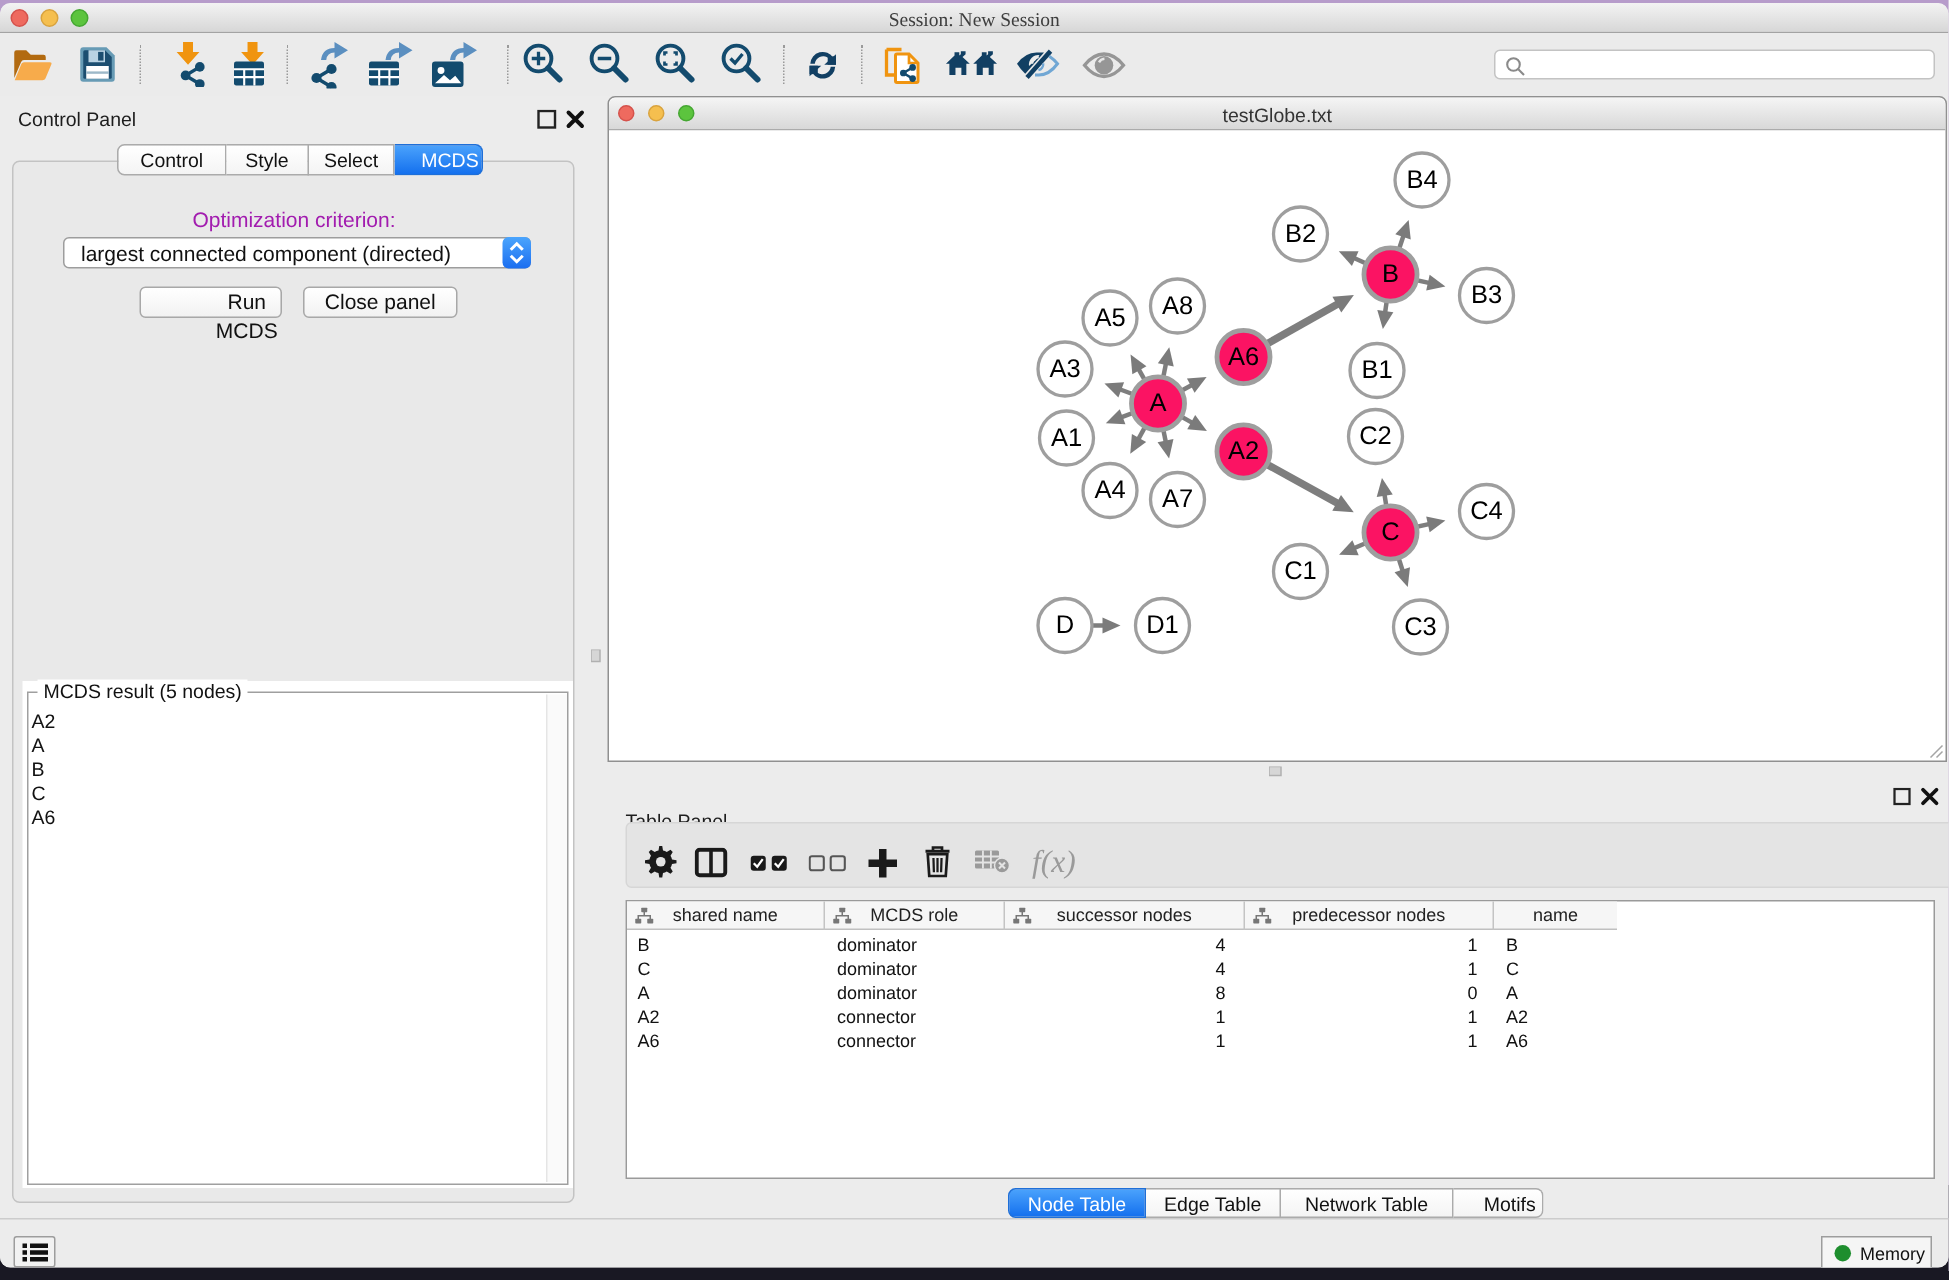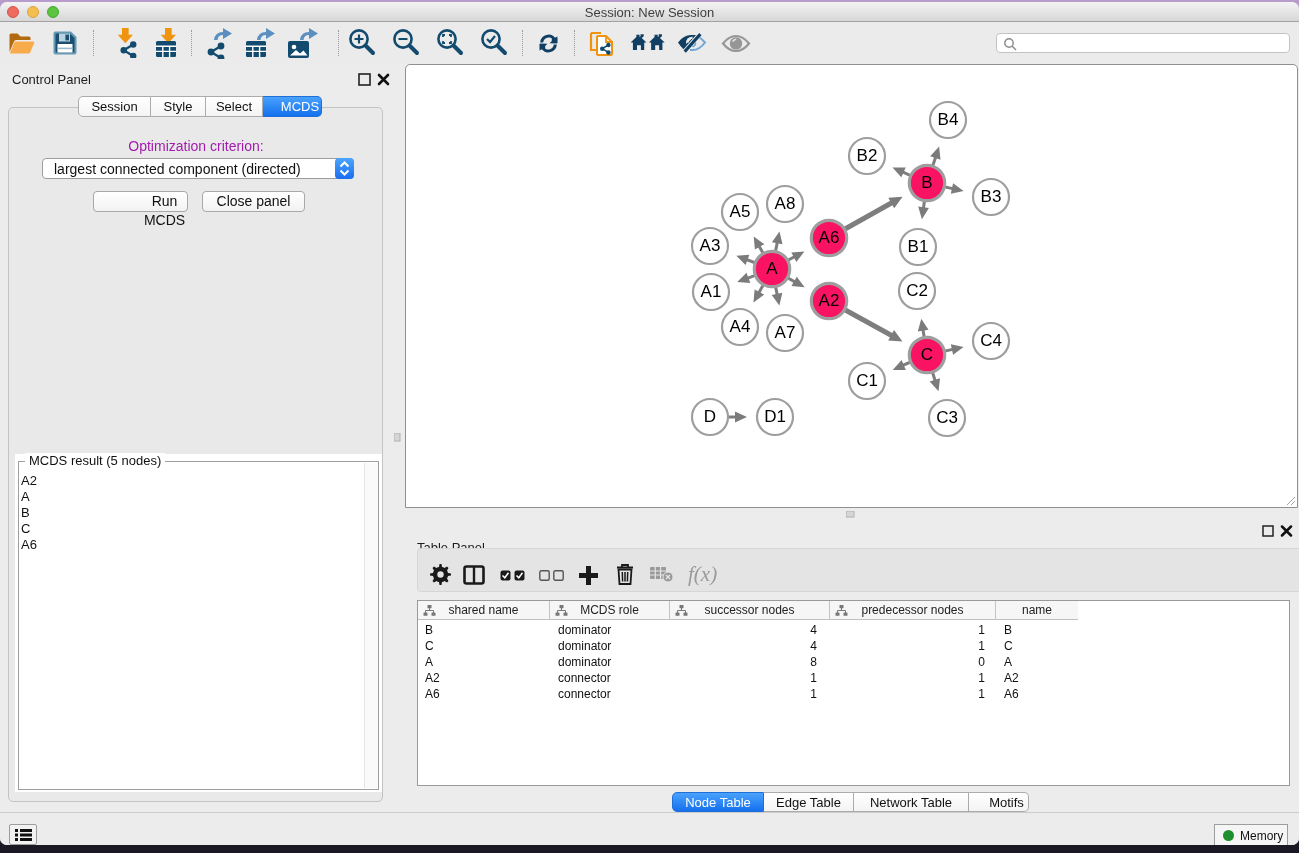--- a/index.html
+++ b/index.html
@@ -7,21 +7,21 @@
 body { font-family:"Liberation Sans", sans-serif; background:#b79ccb; }
 #app { position:absolute; left:0; top:0; width:1299px; height:853px; }
 #wallpaper-bottom { position:absolute; left:0; top:790px; width:1299px; height:63px; background:#191823; }
 #appwin { position:absolute; left:0; top:2px; width:1299px; height:843px; background:#ececec; border-radius:7px 7px 7px 7px; overflow:hidden; }
 
 #titlebar { position:absolute; left:0; top:0; width:1299px; height:20px; background:linear-gradient(#f3f3f3,#d7d7d7); border-bottom:1px solid #a3a3a3; border-radius:7px 7px 0 0; }
 .tl { position:absolute; top:4px; width:12px; height:12px; border-radius:50%; }
 #titlebar .t1 { left:7px;  background:#ee6a5f; border:1px solid #d5524c; }
 #titlebar .t2 { left:27px; background:#f5bf4f; border:1px solid #d9a33e; }
 #titlebar .t3 { left:47px; background:#5cc43e; border:1px solid #45a732; }
-#titlebar .title { position:absolute; left:0; right:0; top:3px; text-align:center; font-size:13px; color:#3e3e3e; }
+#titlebar .title { position:absolute; left:0; right:0; top:3px; text-align:center; font-size:13px; color:#3e3e3e;font-family:Liberation Serif, serif; }
 
 #toolbar { position:absolute; left:0; top:20px; width:1299px; height:42px; background:#ebebeb; }
 .sep { position:absolute; top:8px; height:26px; width:0; border-left:1px dotted #9a9a9a; }
 .tbico { position:absolute; top:7px; }
 #searchbox { position:absolute; left:996px; top:11px; width:294px; height:20px; background:#fff; border:1px solid #c3c3c3; border-radius:4px; }
 
 #cp { position:absolute; left:0; top:62px; width:392px; height:750px; background:#ececec; }
 #cp .hdr { position:absolute; left:12px; top:8px; font-size:13px; color:#1d1d1d; }
 .winbtns { position:absolute; }
 #cptabs { position:absolute; left:78px; top:32px; height:21px; display:flex; font-size:13px; }
@@ -215,21 +215,21 @@
   </div>
 
   <div id="cp">
     <div class="hdr">Control Panel</div>
     <svg class="winbtns" style="left:358px;top:9px" width="32" height="14">
       <rect x="1" y="1" width="11" height="11" fill="none" stroke="#222" stroke-width="1.6"></rect>
       <path d="M21 2 L30 11 M30 2 L21 11" stroke="#111" stroke-width="2.6" stroke-linecap="round"></path>
     </svg>
     <div id="cpbody"></div>
     <div id="cptabs">
-      <div class="seg first" style="width:73px">Session</div>
+      <div class="seg first" style="width:73px">Control</div>
       <div class="seg" style="width:55px">Style</div>
       <div class="seg" style="width:57px">Select</div>
       <div class="seg sel last" style="width:59px">MCDS</div>
     </div>
     <div id="optlbl">Optimization criterion:</div>
     <div id="dropdown">
           <span class="txt">largest connected component (directed)</span>
       <div class="step"><svg width="19" height="21">
               <path d="M5.5 8.5 L9.5 4.5 L13.5 8.5" stroke="#fff" stroke-width="2" fill="none"></path>
               <path d="M5.5 12.5 L9.5 16.5 L13.5 12.5" stroke="#fff" stroke-width="2" fill="none"></path>
@@ -240,20 +240,26 @@
     <div id="fieldwrap">
       <div id="fieldset">
             <div id="fieldlegend">MCDS result (5 nodes)</div>
           </div>
       <div id="mcdslist">A2<br>A<br>B<br>C<br>A6</div>
       <div id="fscroll"></div>
     </div>
   </div>
 
   <div id="netwin">
+    <div id="nettitle">
+      <div class="tl2 t1"></div>
+          <div class="tl2 t2"></div>
+          <div class="tl2 t3"></div>
+      <div class="title">testGlobe.txt</div>
+    </div>
     <svg id="graph" style="position:absolute;left:0;top:22px" width="891" height="421" font-family="Liberation Sans, sans-serif">
 <line x1="366" y1="182" x2="350.9" y2="155.2" stroke="#7e7e7e" stroke-width="3.0"></line>
 <polygon points="347.7,149.4 358.3,157.2 348.9,162.5" fill="#7b7b7b"></polygon>
 <line x1="366" y1="182" x2="372.2" y2="150.9" stroke="#7e7e7e" stroke-width="3.0"></line>
 <polygon points="373.5,144.5 376.5,157.3 365.9,155.2" fill="#7b7b7b"></polygon>
 <line x1="366" y1="182" x2="336.4" y2="171.0" stroke="#7e7e7e" stroke-width="3.0"></line>
 <polygon points="330.3,168.7 343.4,167.8 339.6,178.0" fill="#7b7b7b"></polygon>
 <line x1="366" y1="182" x2="337.4" y2="192.8" stroke="#7e7e7e" stroke-width="3.0"></line>
 <polygon points="331.2,195.1 340.5,185.8 344.3,195.9" fill="#7b7b7b"></polygon>
 <line x1="366" y1="182" x2="350.7" y2="209.7" stroke="#7e7e7e" stroke-width="3.0"></line>

